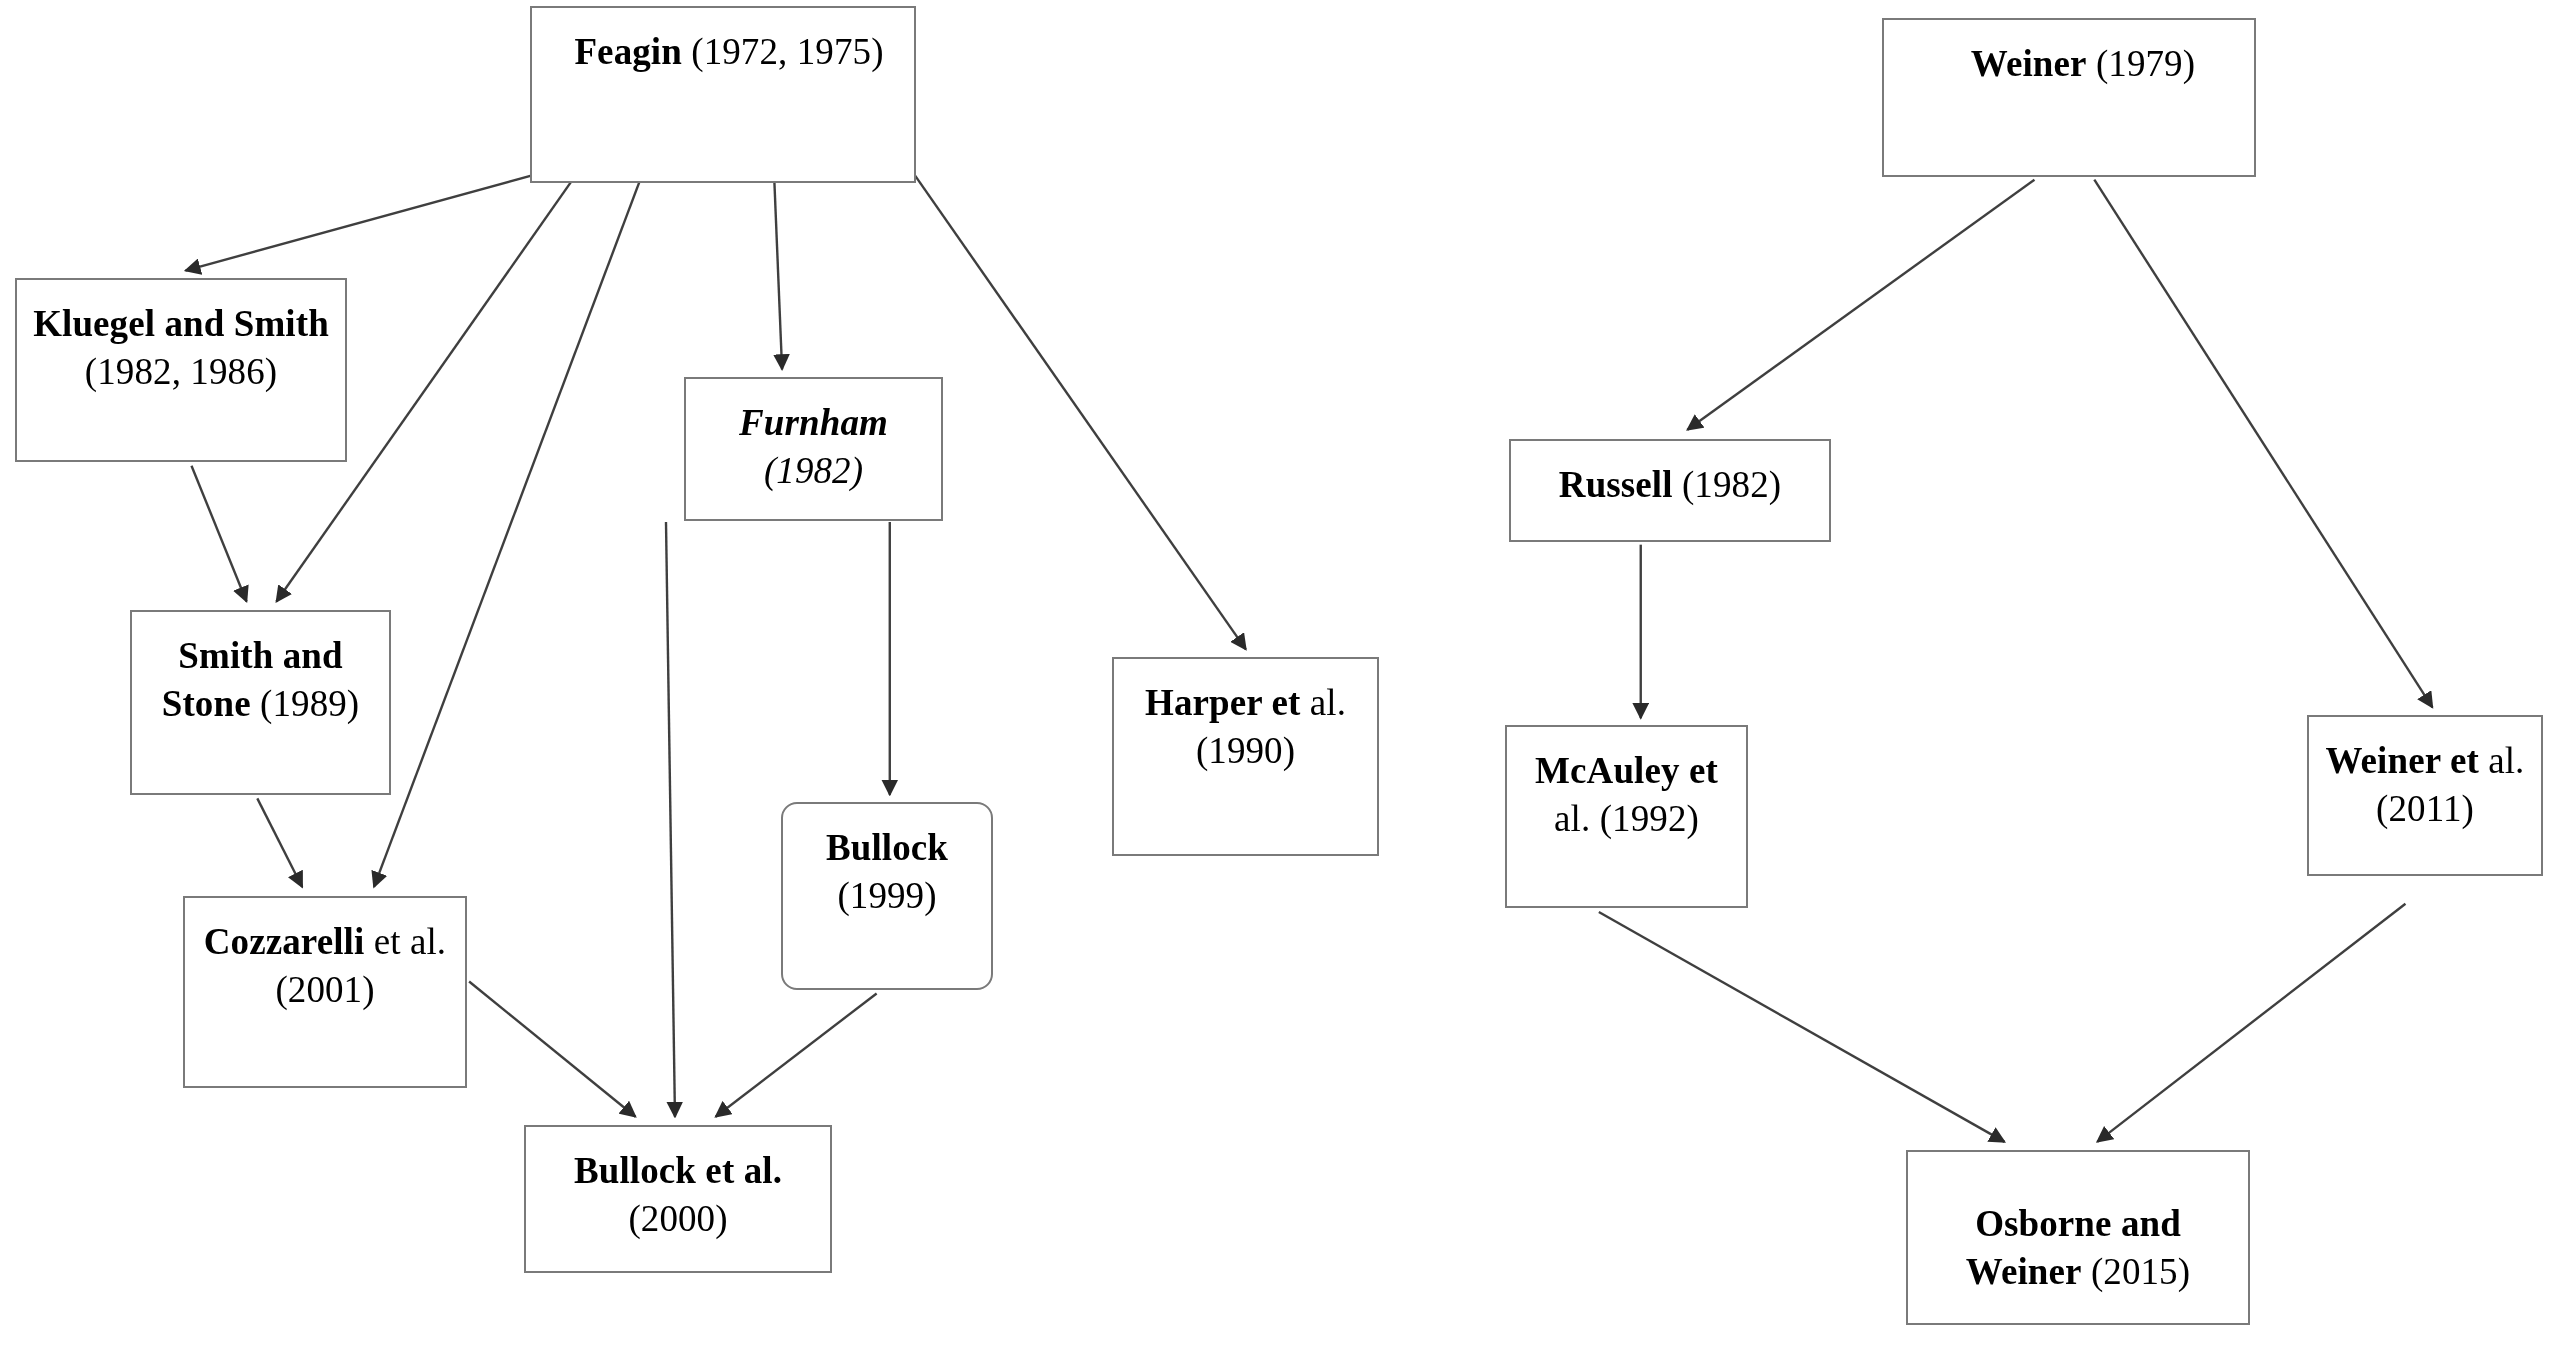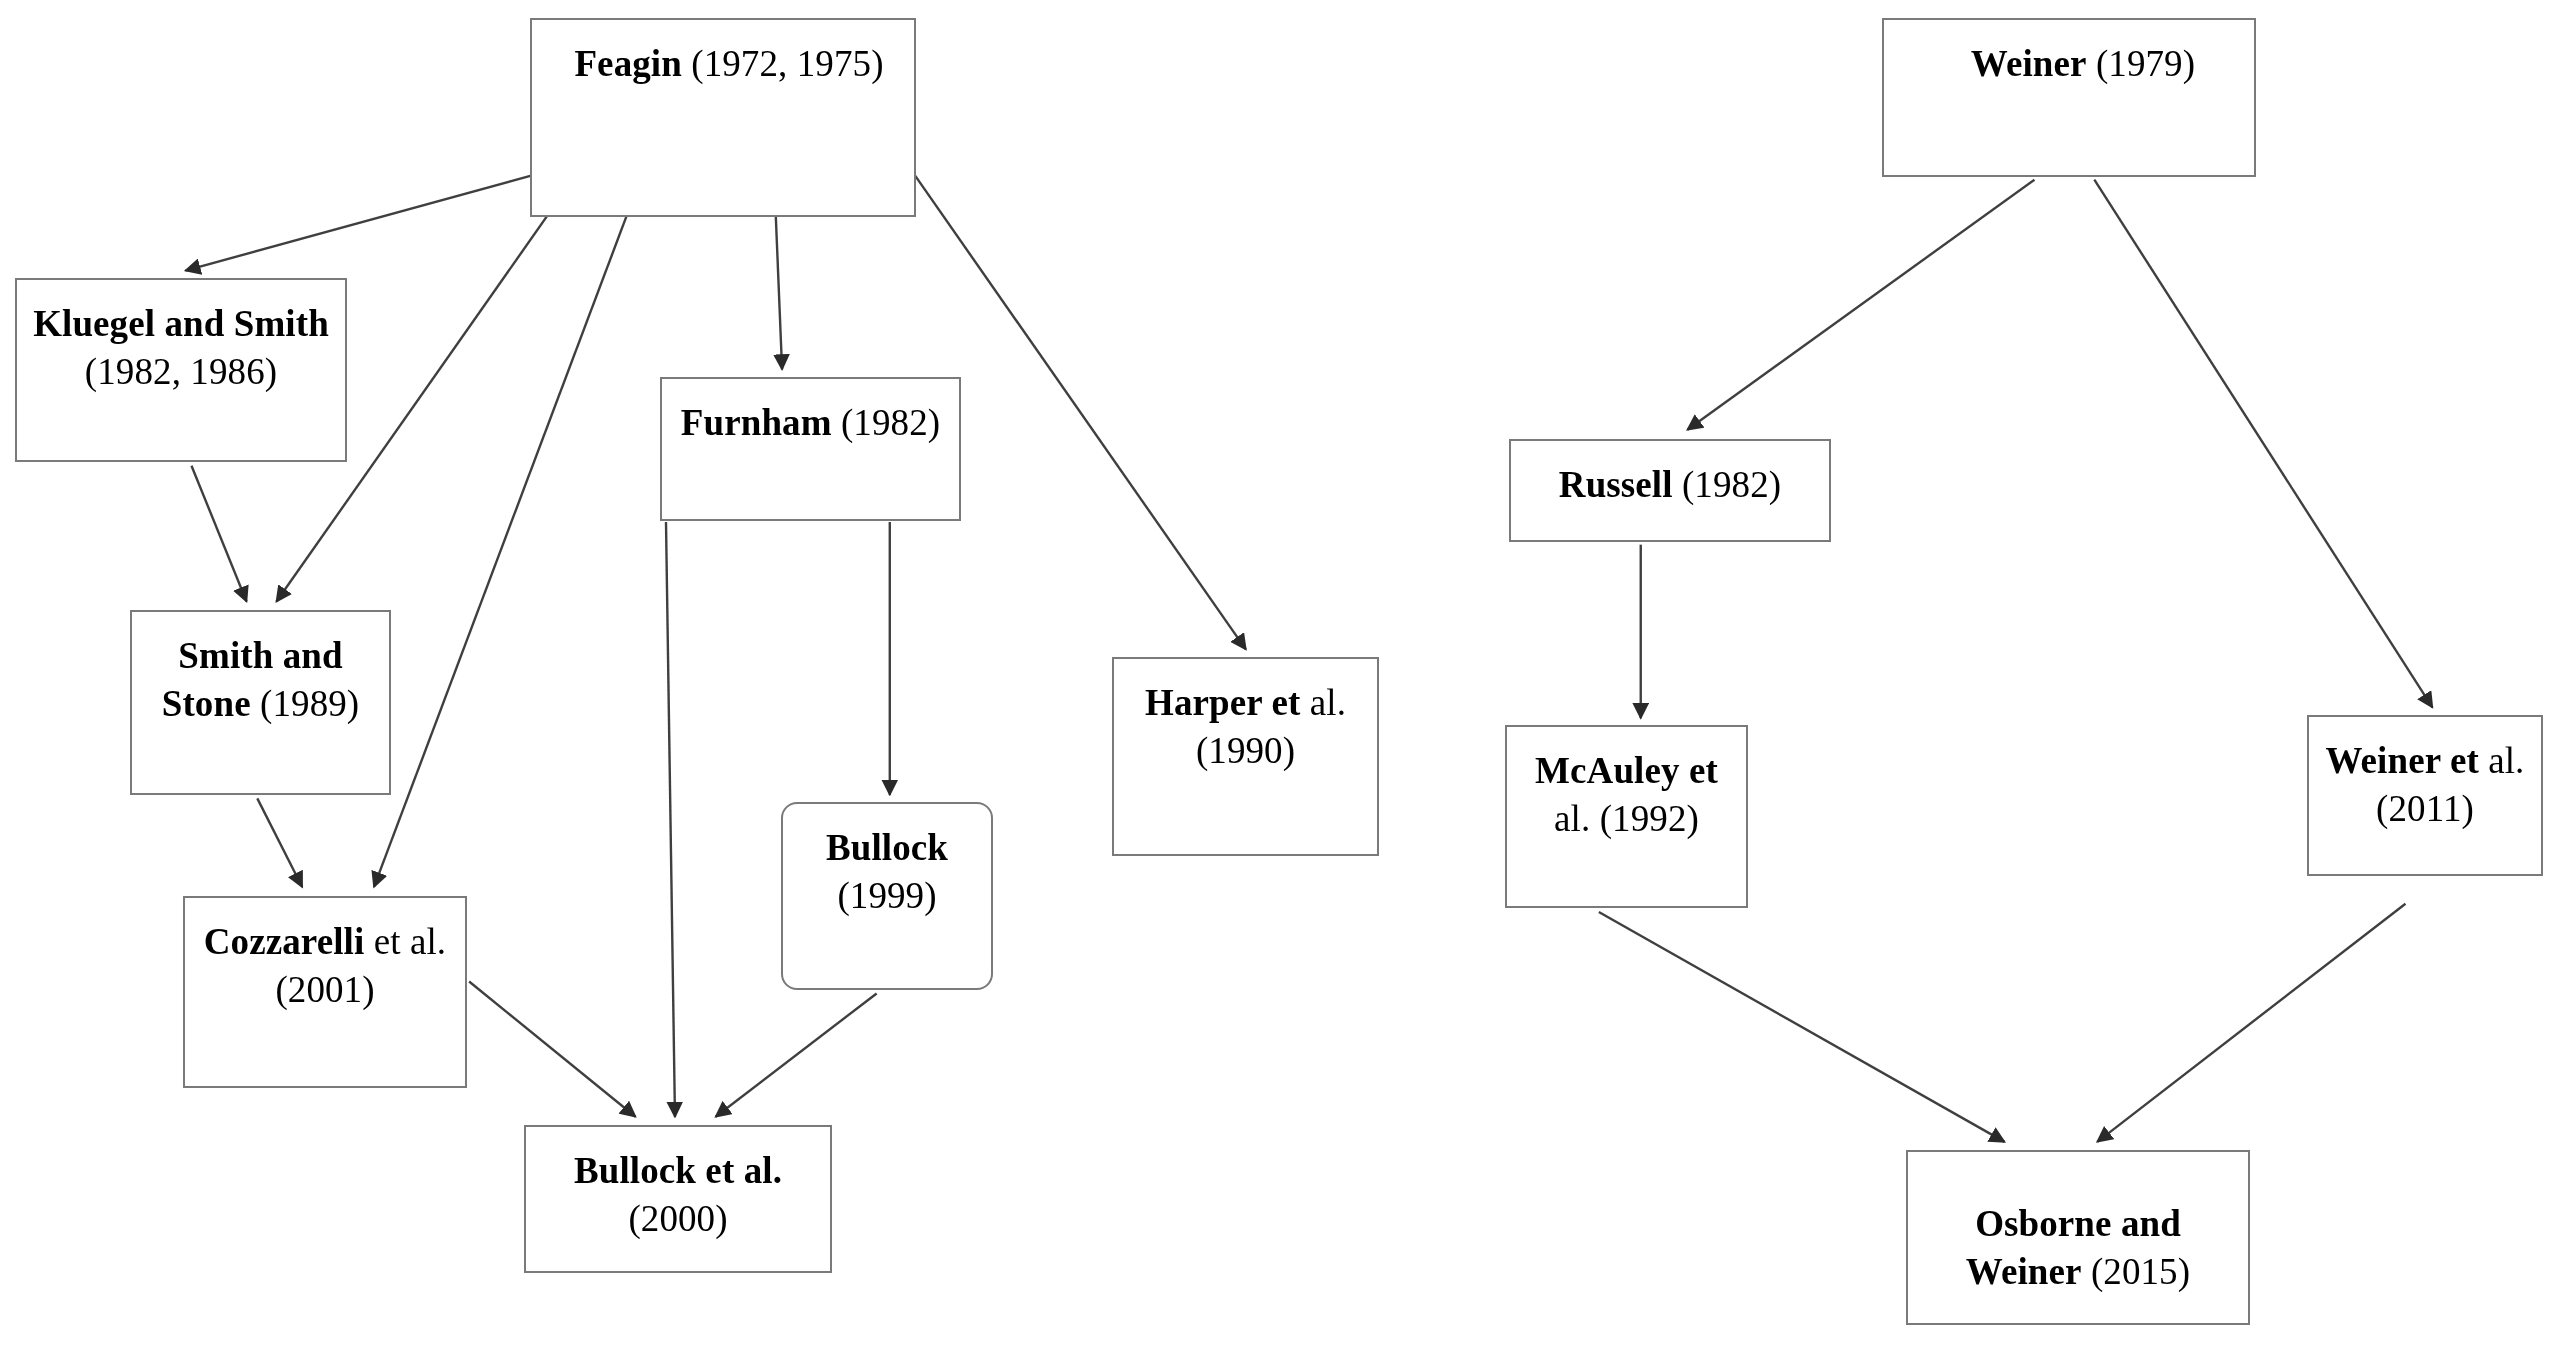--- a/index.html
+++ b/index.html
@@ -76,30 +76,30 @@
         <line x1="1465" y1="1660" x2="1196" y2="1866" stroke="#3f3f3f" stroke-width="4" marker-end="url(#arrowhead)"></line>
         <line x1="3400" y1="300" x2="2820" y2="718" stroke="#3f3f3f" stroke-width="4" marker-end="url(#arrowhead)"></line>
         <line x1="3500" y1="300" x2="4065" y2="1182" stroke="#3f3f3f" stroke-width="4" marker-end="url(#arrowhead)"></line>
         <line x1="2742" y1="910" x2="2742" y2="1200" stroke="#3f3f3f" stroke-width="4" marker-end="url(#arrowhead)"></line>
         <line x1="2672" y1="1524" x2="3350" y2="1908" stroke="#3f3f3f" stroke-width="4" marker-end="url(#arrowhead)"></line>
         <line x1="4020" y1="1510" x2="3505" y2="1908" stroke="#3f3f3f" stroke-width="4" marker-end="url(#arrowhead)"></line>
       </g>
   </svg>
 
   <div id="nodes-layer">
-      <div class="node" style="left: 530px; top: 18px; width: 386px; height: 199px; border-color: rgb(122, 122, 122); padding-left: 12px;">
+      <div class="node" style="left: 530px; top: 6px; width: 386px; height: 177px; border-color: rgb(122, 122, 122); padding-left: 12px;">
         <span class="node-label"><b>Feagin</b><span class="yr"> (1972, 1975)</span></span>
       </div>
       <div class="node" style="left: 1882px; top: 18px; width: 374px; height: 159px; border-color: rgb(122, 122, 122); padding-left: 28px;">
         <span class="node-label"><b>Weiner</b><span class="yr"> (1979)</span></span>
       </div>
       <div class="node" style="left: 15px; top: 278px; width: 332px; height: 184px; border-color: rgb(122, 122, 122);">
         <span class="node-label"><b>Kluegel and Smith</b><span class="yr"> (1982, 1986)</span></span>
       </div>
-      <div class="node" style="left: 660px; top: 377px; width: 301px; height: 144px; border-color: rgb(122, 122, 122);">
+      <div class="node" style="left: 684px; top: 377px; width: 259px; height: 144px; border-color: rgb(122, 122, 122); font-style: italic;">
         <span class="node-label"><b>Furnham</b><span class="yr"> (1982)</span></span>
       </div>
       <div class="node" style="left: 1509px; top: 439px; width: 322px; height: 103px; border-color: rgb(122, 122, 122);">
         <span class="node-label"><b>Russell</b><span class="yr"> (1982)</span></span>
       </div>
       <div class="node" style="left: 130px; top: 610px; width: 261px; height: 185px; border-color: rgb(122, 122, 122);">
         <span class="node-label"><b>Smith and Stone</b><span class="yr"> (1989)</span></span>
       </div>
       <div class="node" style="left: 1112px; top: 657px; width: 267px; height: 199px; border-color: rgb(122, 122, 122);">
         <span class="node-label"><b>Harper et</b><span class="yr"> al. (1990)</span></span>

